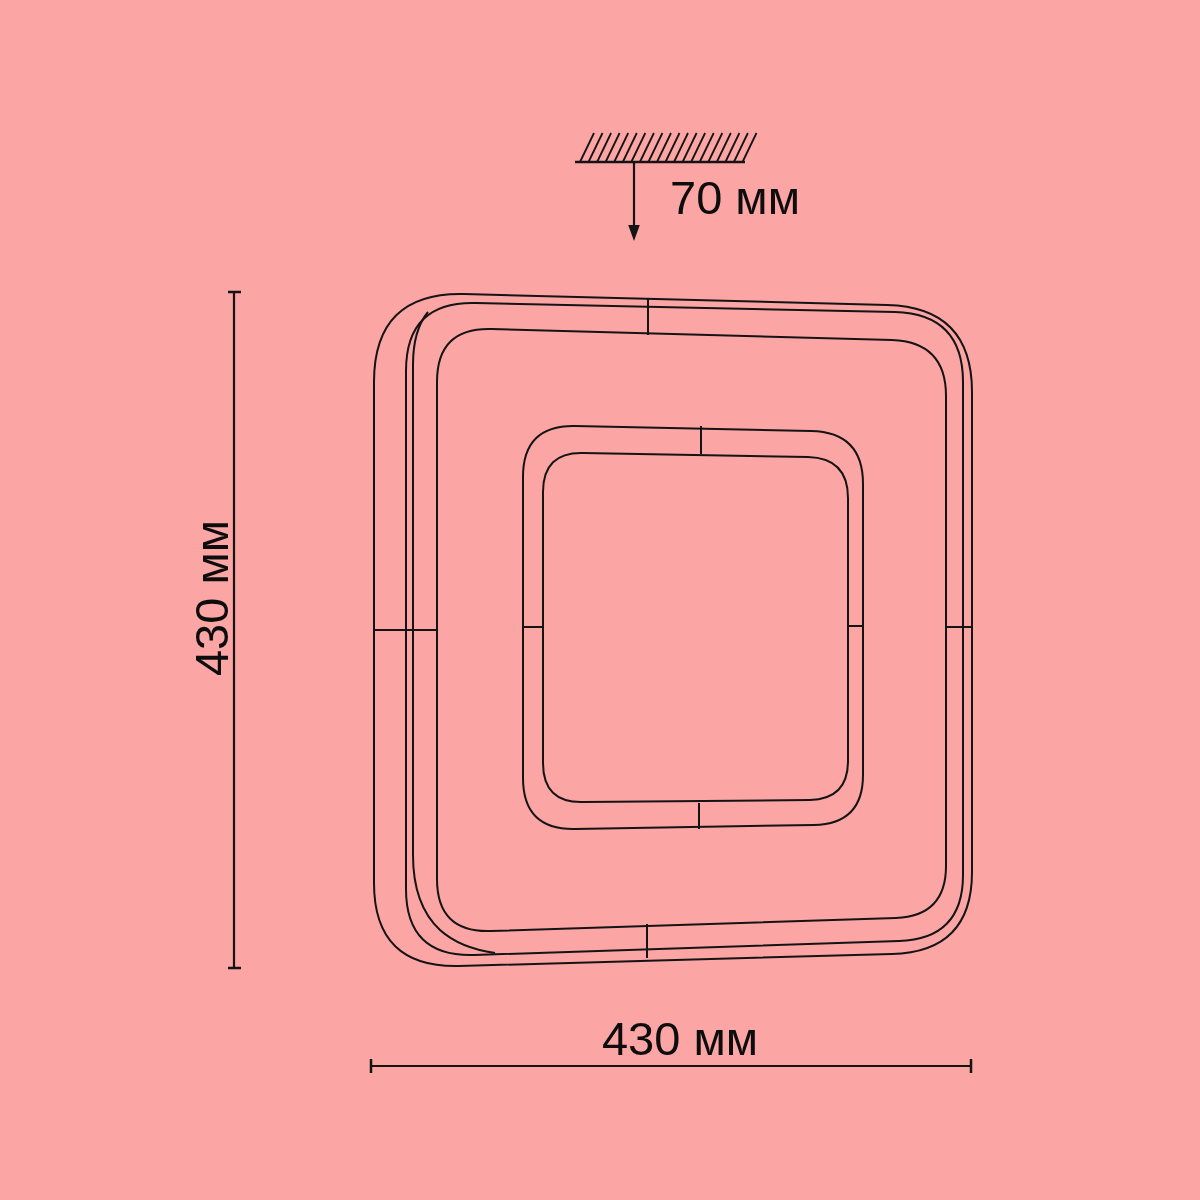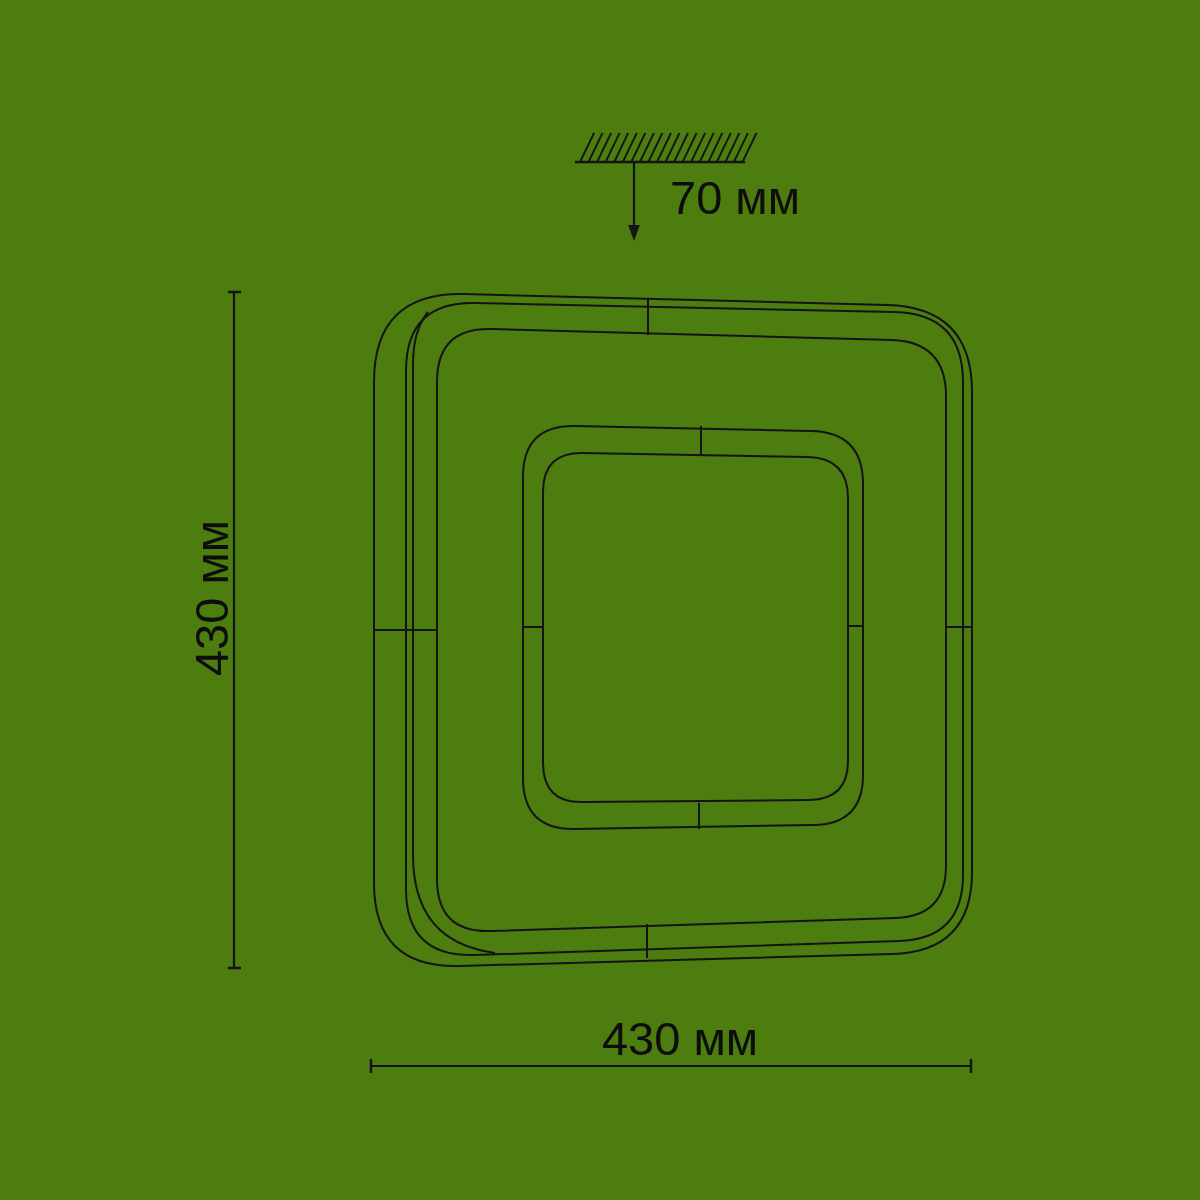--- a/index.html
+++ b/index.html
@@ -4,21 +4,21 @@
 <style>
   html, body {
     margin: 0;
     padding: 0;
     background: #ffffff;
   }
   #canvas {
     position: relative;
     width: 1200px;
     height: 1200px;
-    background: #4d7c0f;
+    background: #fca5a5;
     overflow: hidden;
   }
   svg { display: block; }
   .ln   { stroke: #141414; fill: none; }
   .w2   { stroke-width: 2; }
   .w22  { stroke-width: 2.2; }
   .w25  { stroke-width: 2.5; }
   .w18  { stroke-width: 1.8; }
   .arrowhead { fill: #141414; stroke: none; }
   text {

